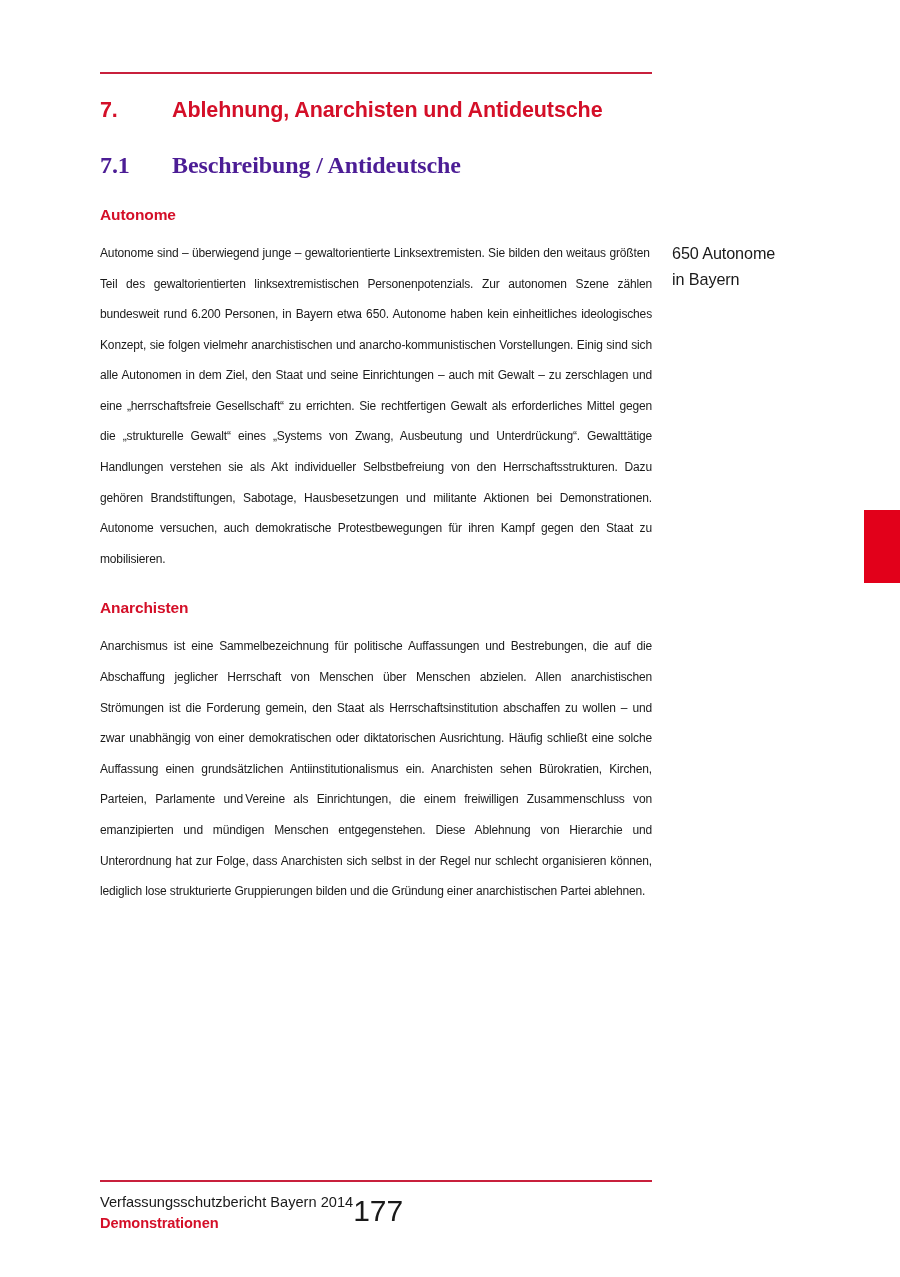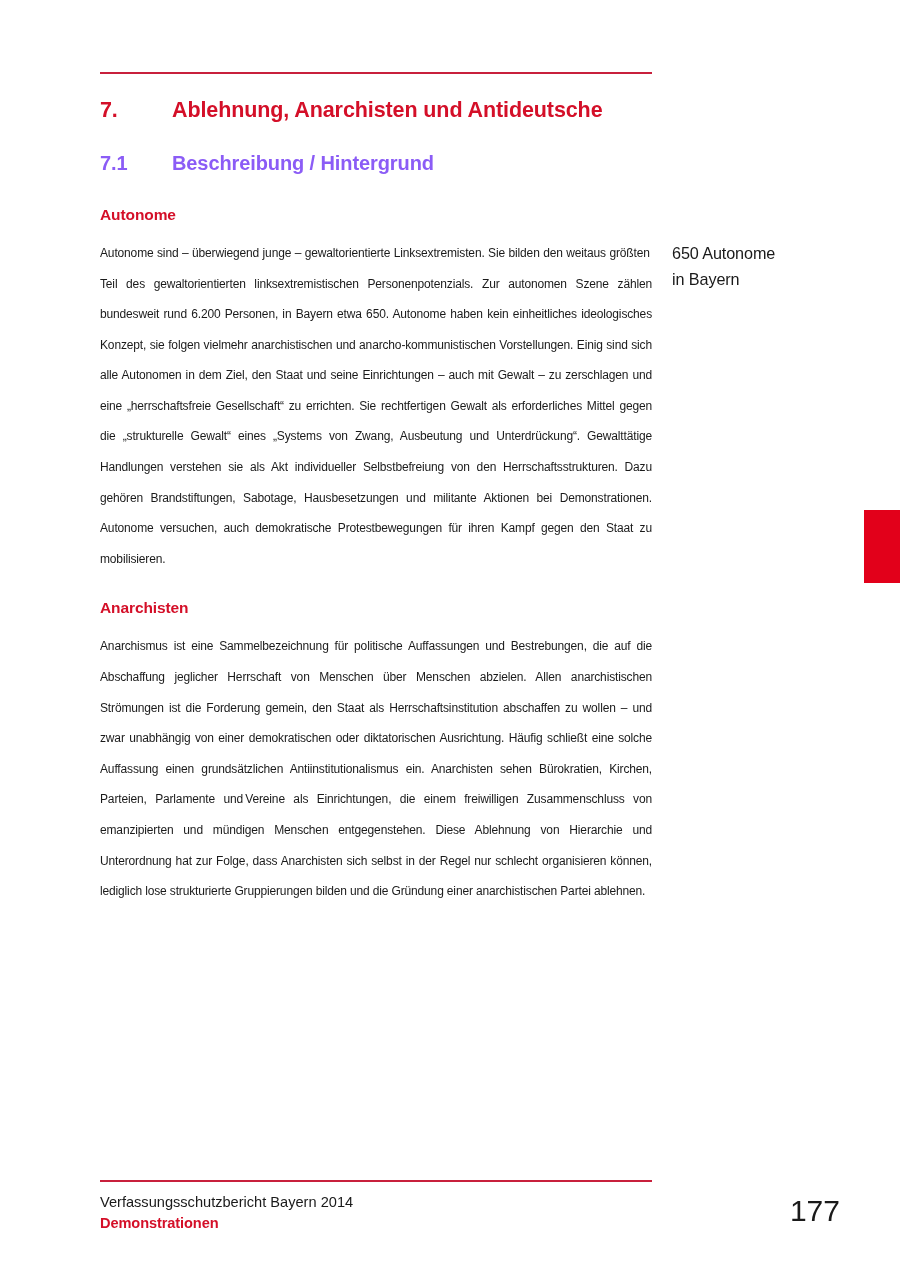--- a/index.html
+++ b/index.html
@@ -57,24 +57,25 @@
   }
   .heading-main .heading-num,
   .heading-main .heading-text {
     font-size: 21.5px;
     color: #d40f28;
     font-weight: bold;
     letter-spacing: -0.1px;
   }
   .heading-sub .heading-num,
   .heading-sub .heading-text {
-    font-size: 20px;
-    color: #8b5cf6;
+    font-size: 24px;
+    color: #4c1d95;
     font-weight: bold;
     letter-spacing: -0.1px;
+    font-family: Liberation Serif, serif;
   }
 
   
   .body-col {
     position: absolute;
     left: 100px;
     top: 205px;
     width: 552px;
   }
 
@@ -120,21 +121,20 @@
     width: 552px;
     height: 2px;
     background: #c8203c;
   }
   .footer {
     position: absolute;
     left: 100px;
     top: 1192px;
     width: 752px;
     display: flex;
-    justify-content: space-between;
     align-items: flex-start;
   }
   .footer-left {
     font-size: 14.6px;
     line-height: 21px;
   }
   .footer-report { color: #1a1a1a; }
   .footer-topic {
     color: #d40f28;
     font-weight: bold;
@@ -157,21 +157,21 @@
 
   <div class="header-rule"></div>
 
   <div class="heading-row heading-main">
     <span class="heading-num">7.</span>
     <span class="heading-text">Ablehnung, Anarchisten und Antideutsche</span>
   </div>
 
   <div class="heading-row heading-sub">
     <span class="heading-num">7.1</span>
-    <span class="heading-text">Beschreibung / Hintergrund</span>
+    <span class="heading-text">Beschreibung / Antideutsche</span>
   </div>
 
   <div class="body-col">
 
     <div class="section">
       <div class="section-label">Autonome</div>
       <p class="section-body">Autonome sind – überwiegend junge – gewaltorientierte Linksextremisten. Sie bilden den weitaus größten Teil des gewaltorientierten linksextremistischen Personenpotenzials. Zur autonomen Szene zählen bundesweit rund 6.200 Personen, in Bayern etwa 650. Autonome haben kein einheitliches ideologisches Konzept, sie folgen vielmehr anarchistischen und anarcho-kommunistischen Vorstellungen. Einig sind sich alle Autonomen in dem Ziel, den Staat und seine Einrichtungen – auch mit Gewalt – zu zerschlagen und eine „herrschaftsfreie Gesellschaft“ zu errichten. Sie rechtfertigen Gewalt als erforderliches Mittel gegen die „strukturelle Gewalt“ eines „Systems von Zwang, Ausbeutung und Unterdrückung“. Gewalttätige Handlungen verstehen sie als Akt individueller Selbstbefreiung von den Herrschaftsstrukturen. Dazu gehören Brandstiftungen, Sabotage, Hausbesetzungen und militante Aktionen bei Demonstrationen. Autonome versuchen, auch demokratische Protestbewegungen für ihren Kampf gegen den Staat zu mobilisieren.</p>
     </div>
 
     <div class="section">

